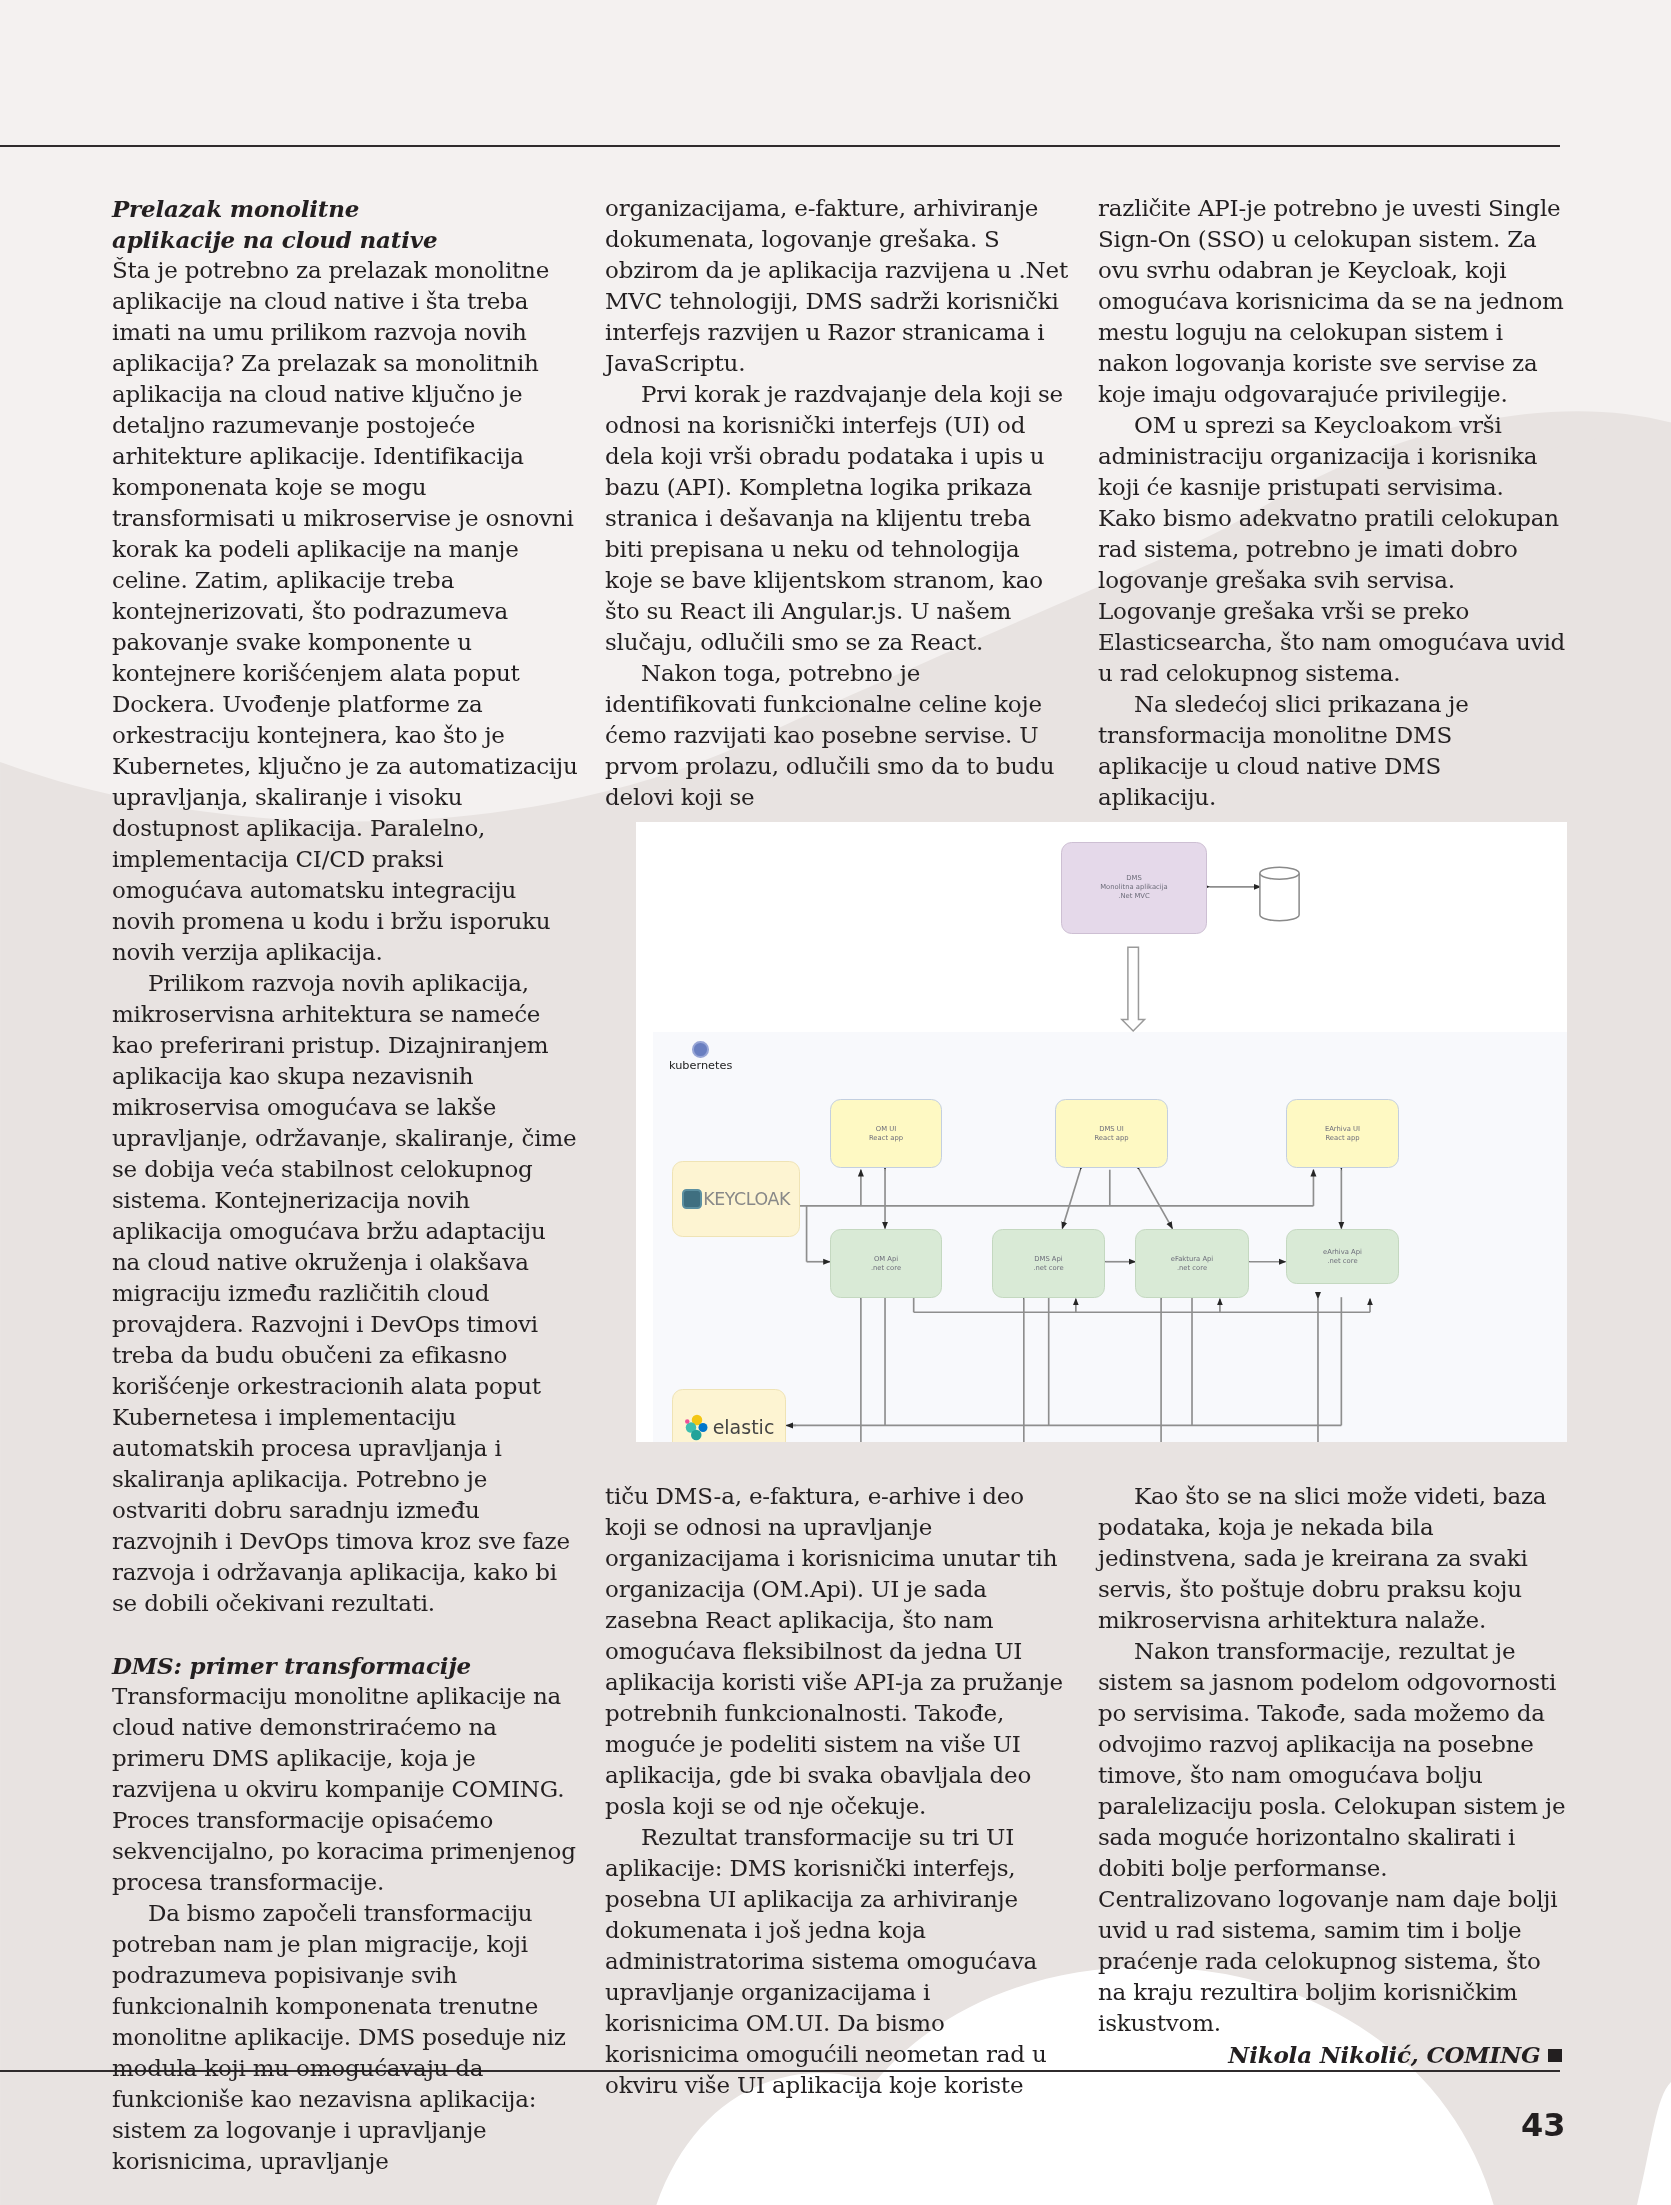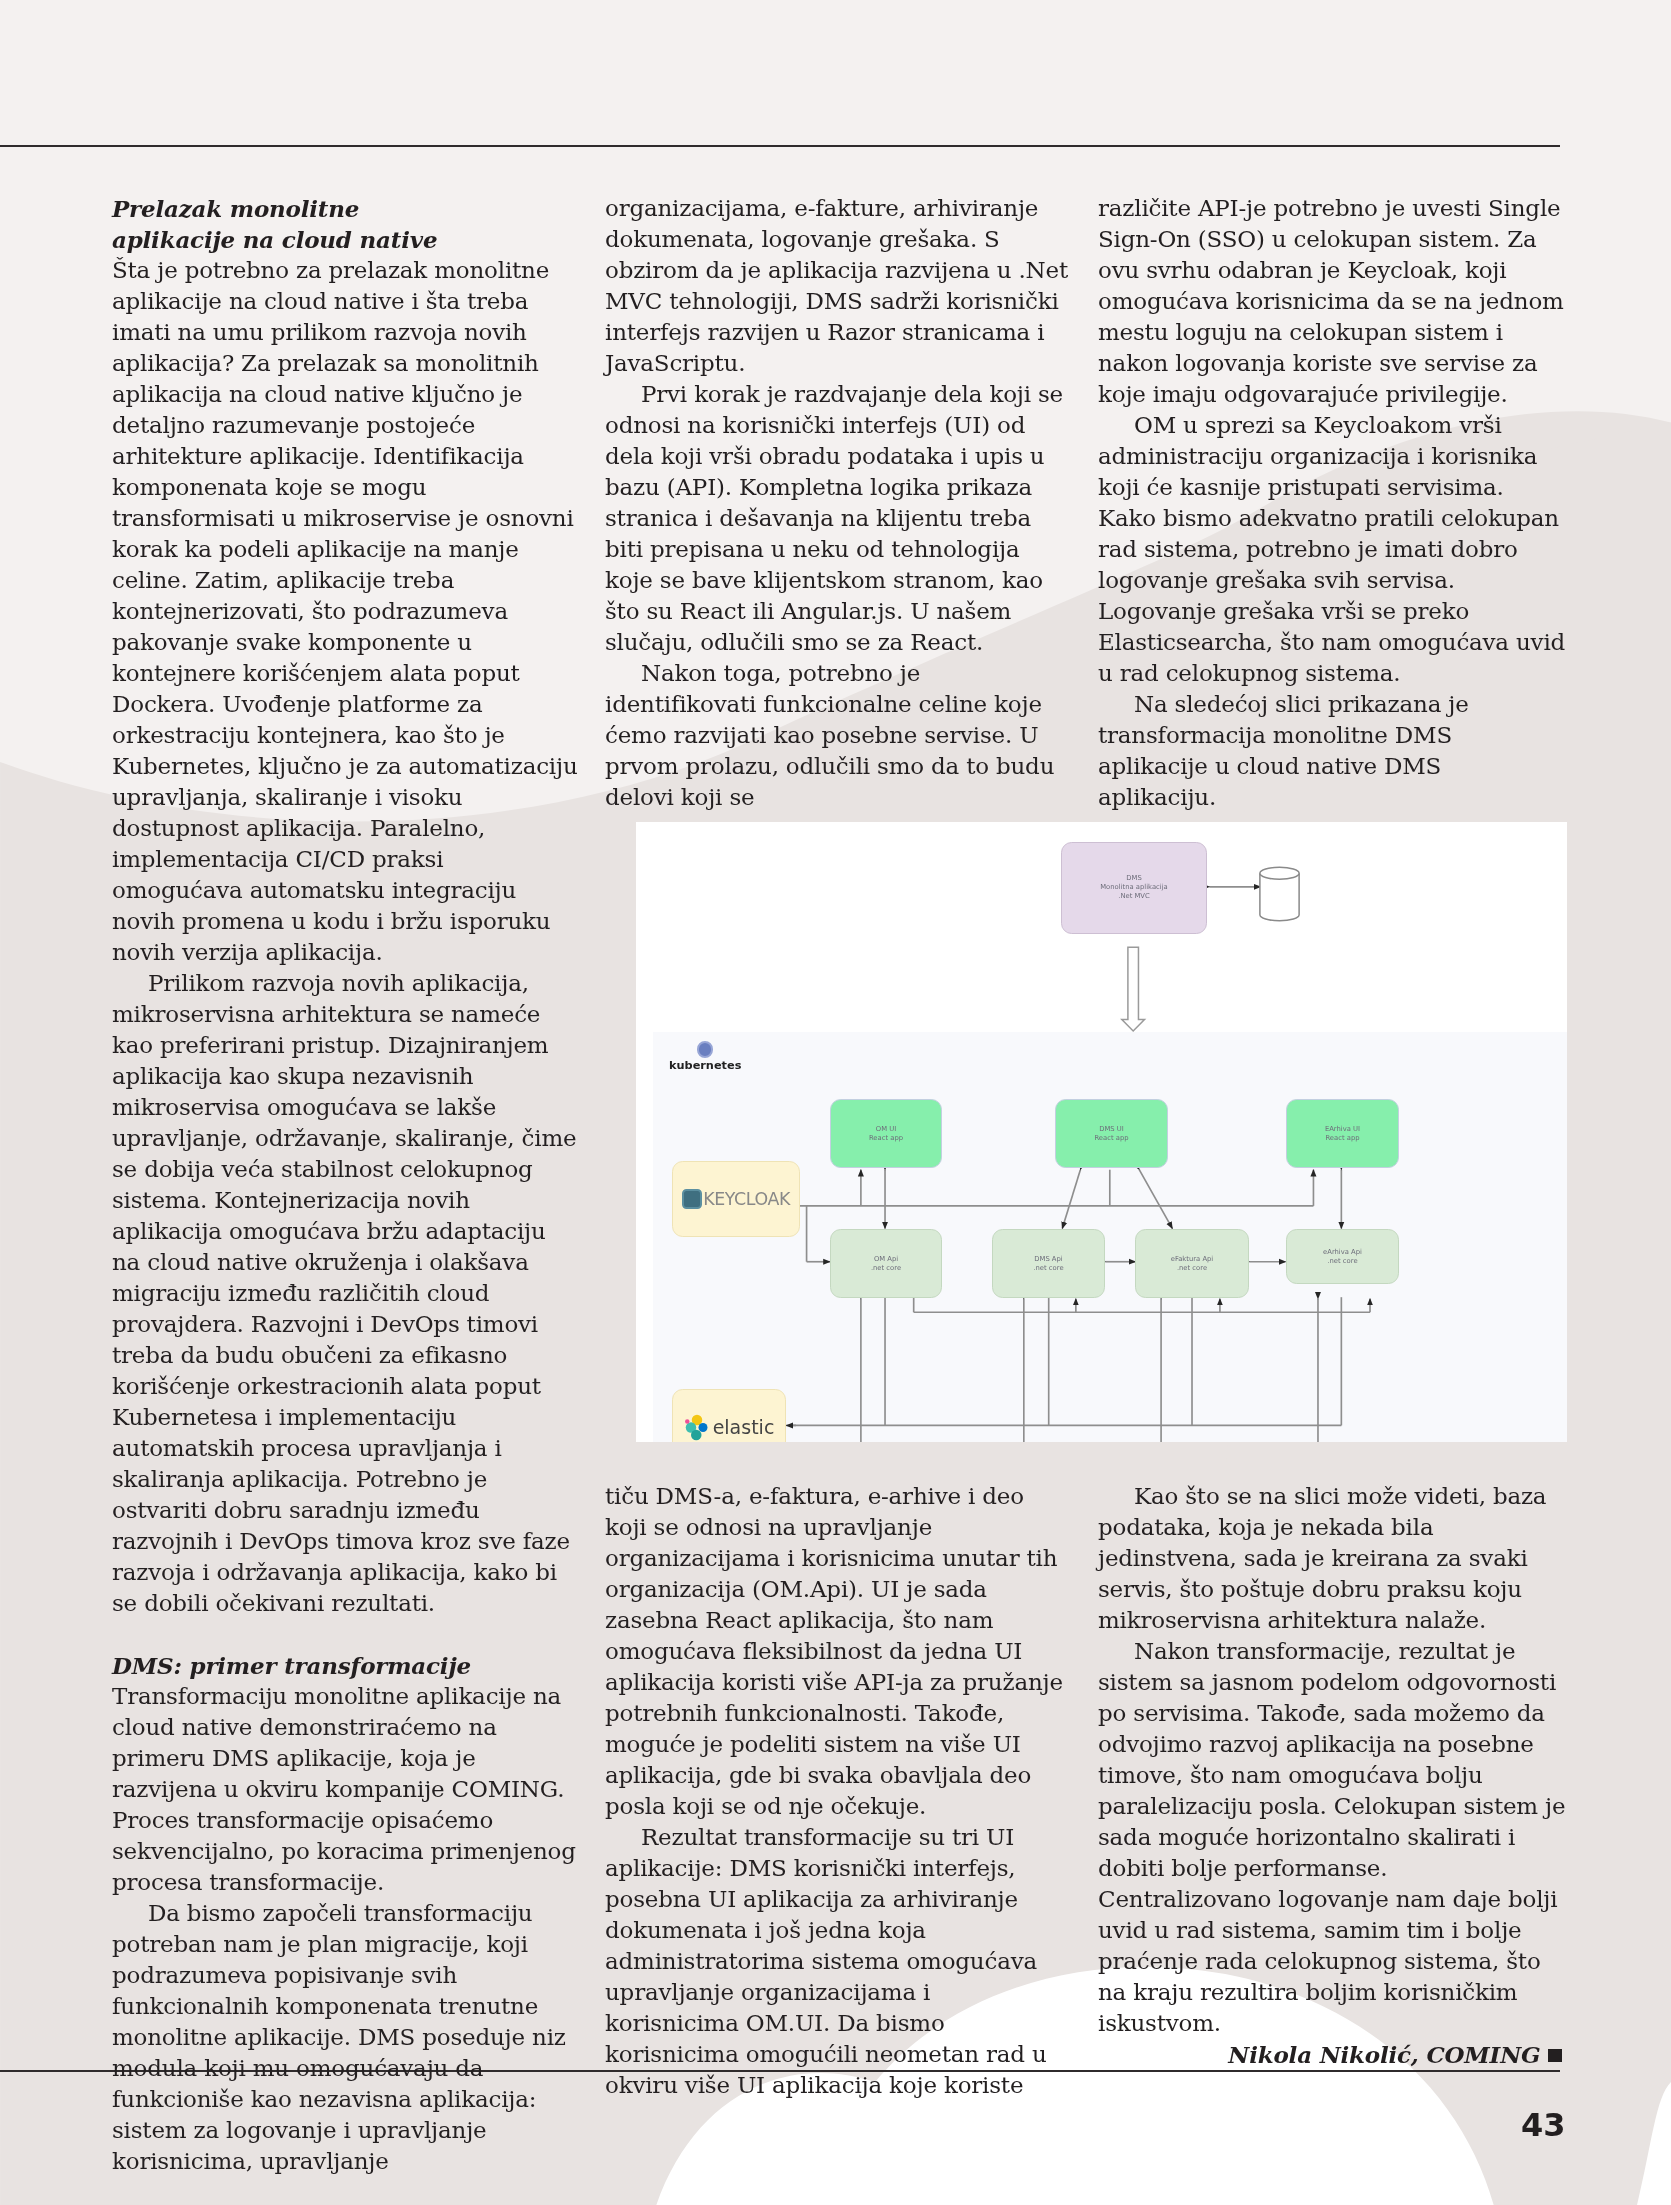--- a/index.html
+++ b/index.html
@@ -49,30 +49,30 @@
     position: absolute;
     border-radius: 10.6px;
     font-family: "DejaVu Sans", sans-serif;
     font-size: 6.8px;
     color: #6d6d7a;
     text-align: center;
     display: flex; flex-direction: column; justify-content: center; align-items: center;
     line-height: 9px;
   }
   .dbox.mono { background: #e5d9ea; border: 1.5px solid #cdbfd3; }
-  .dbox.ui { background: #86efac; border: 1.5px solid #c3cfe0; }
+  .dbox.ui { background: #fef9c3; border: 1.5px solid #c3cfe0; }
   .dbox.api { background: #d9ead6; border: 1.5px solid #c4d8c0; }
   .dbox.ext { background: #fdf4d2; border: 1.5px solid #efe3b5; }
   .k8s-logo { position: absolute; left: 16.6px; top: 116px; text-align: center; }
   .k8s-logo .wheel {
     width: 16.6px; height: 16.6px; border-radius: 50%;
     background: #6a7fc0; border: 2.3px solid #98a6d6; margin: 0 auto 1.5px auto;
   }
   .k8s-logo .lbl {
-    font-family: "DejaVu Sans", sans-serif; font-weight: bold; font-size: 11.3px; color: #222;
+    font-family: "DejaVu Sans", sans-serif; font-weight: normal; font-size: 11.3px; color: #222;
   }
   .kc-text {
     font-family: "DejaVu Sans", sans-serif; font-size: 17.4px; color: #888;
     letter-spacing: -0.4px;
   }
   .kc-icon {
     display: inline-block; width: 19.6px; height: 19.6px; border-radius: 4.5px;
     background: #3f6f80; border: 2.3px solid #5b8fa0; vertical-align: -3.8px; margin-right: 1.5px;
   }
   .el-text {

